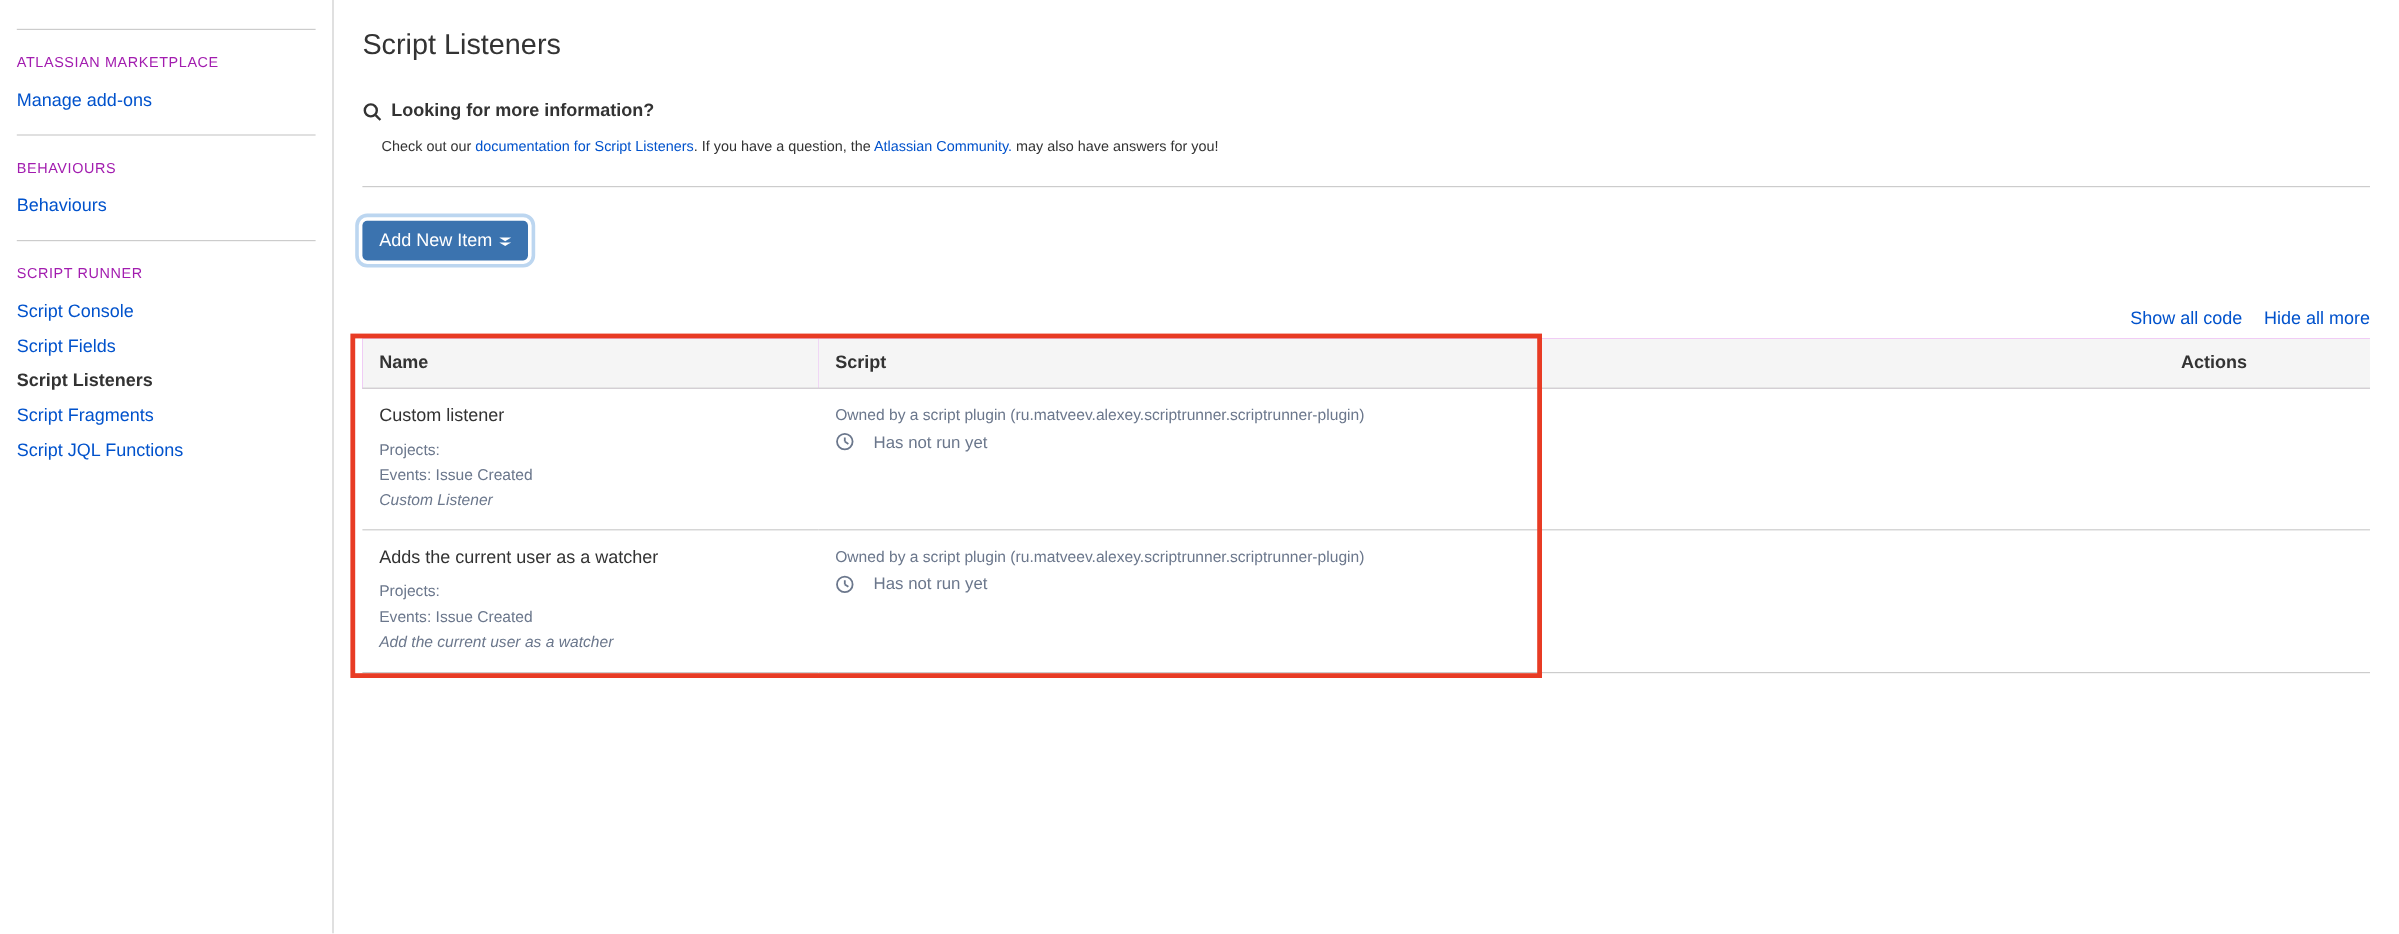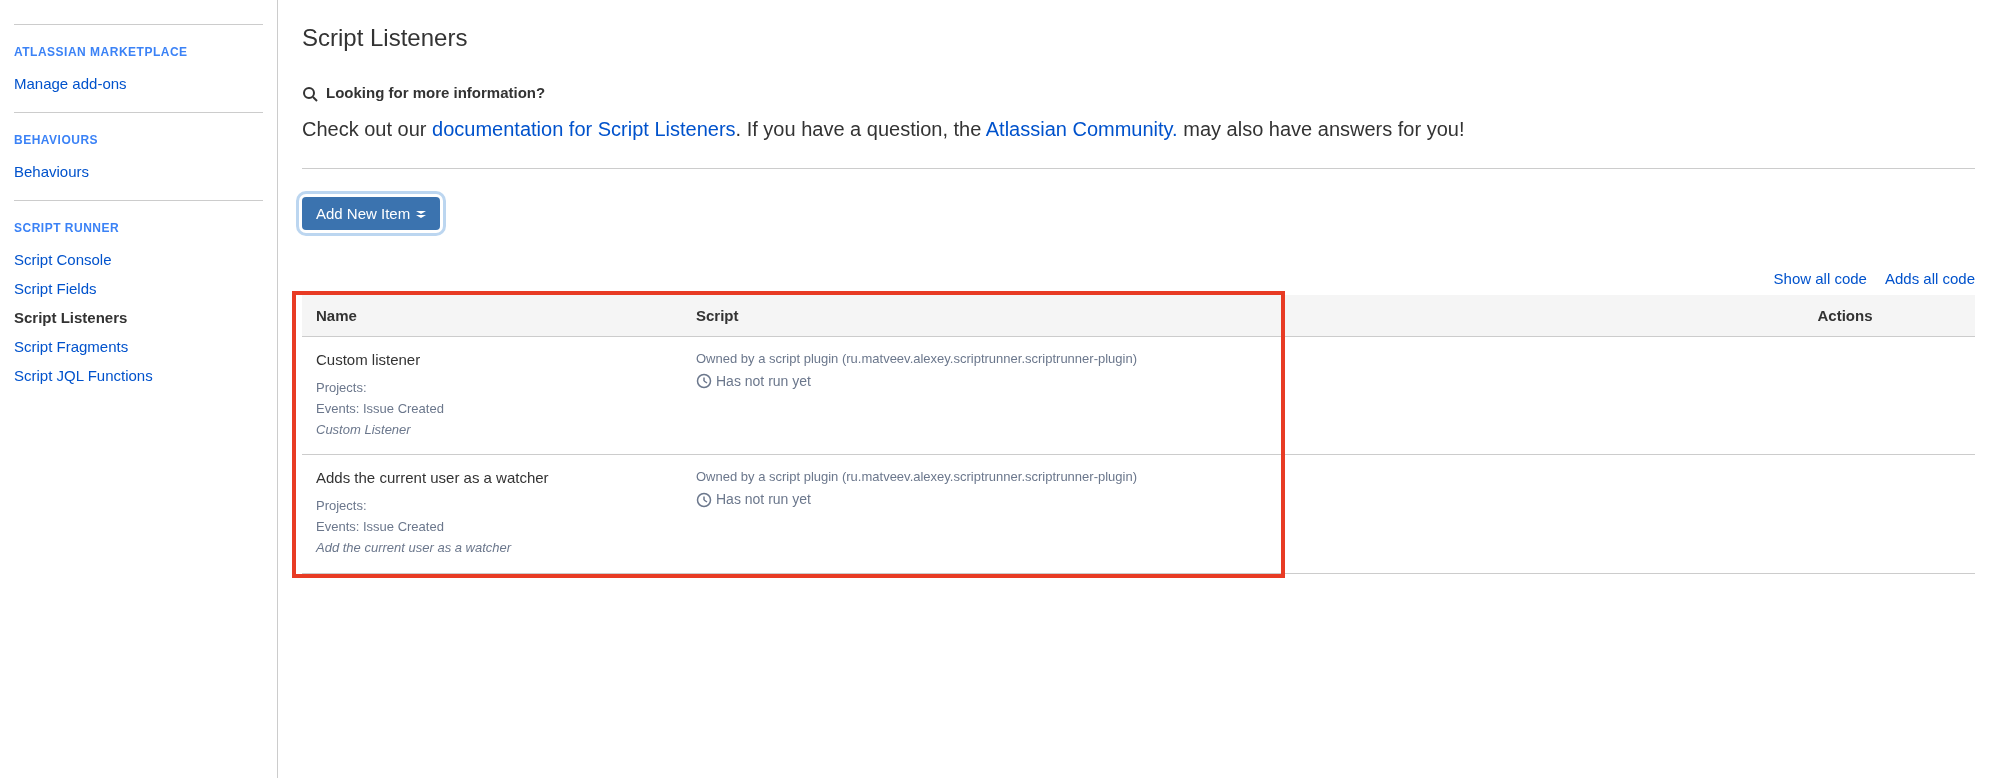--- a/index.html
+++ b/index.html
@@ -21,22 +21,22 @@
   .sidebar-section {
     border-top: 1px solid #ccc;
     padding-top: 20px;
     padding-bottom: 14px;
   }
   .sidebar-section:first-child {
     margin-top: 24px;
   }
   .sidebar-heading {
     font-size: 12px;
-    font-weight: 700;
-    color: #3b82f6;
+    font-weight: 400;
+    color: #a21caf;
     letter-spacing: 0.5px;
     margin-bottom: 10px;
     text-transform: uppercase;
     padding-left: 0;
   }
   .sidebar-link {
     display: block;
     color: #0052cc;
     text-decoration: none;
     padding: 6px 0;
@@ -53,31 +53,32 @@
   }
   .page-title {
     font-size: 24px;
     font-weight: 400;
     color: #333;
     margin-bottom: 32px;
   }
   .info-section { margin-bottom: 12px; }
   .info-title {
     display: flex;
-    align-items: flex-start;
+    align-items: flex-end;
     gap: 8px;
     font-weight: 700;
     font-size: 15px;
     color: #333;
     margin-bottom: 12px;
   }
   .info-text {
-    font-size: 20px;
+    font-size: 12px;
     color: #333;
     line-height: 1.5;
+    margin-left: 16px;
   }
   .info-text a, .link-text {
     color: #0052cc;
     cursor: pointer;
     text-decoration: none;
   }
   hr.sep {
     border: none;
     border-top: 1px solid #ccc;
     margin: 24px 0 28px 0;
@@ -144,21 +145,21 @@
   }
   .row-meta .italic { font-style: italic; }
   .script-owned {
     color: #6b778c;
     font-size: 13px;
     margin-bottom: 6px;
   }
   .script-status {
     display: flex;
     align-items: center;
-    gap: 4px;
+    gap: 16px;
     color: #6b778c;
     font-size: 14px;
   }
   .highlight-box {
     position: absolute;
     border: 4px solid #e83b24;
     top: -4px;
     left: -10px;
     height: calc(100% + 8px);
     pointer-events: none;
@@ -219,21 +220,21 @@
       <span class="caret">
         <svg width="10" height="10" viewBox="0 0 10 10" fill="#fff">
             <polygon points="0,2 10,2 5,5"></polygon>
             <polygon points="0,6 10,6 5,9"></polygon>
           </svg>
       </span>
     </button>
 
     <div class="table-actions">
       <a class="link-text">Show all code</a>
-      <a class="link-text">Adds all code</a>
+      <a class="link-text">Hide all more</a>
     </div>
 
     <div class="table-wrap">
       <div class="highlight-box"></div>
       <table class="table">
         <thead>
           <tr class="thead-row">
             <th class="name-col">Name</th>
             <th>Script</th>
             <th class="actions-col">Actions</th>

